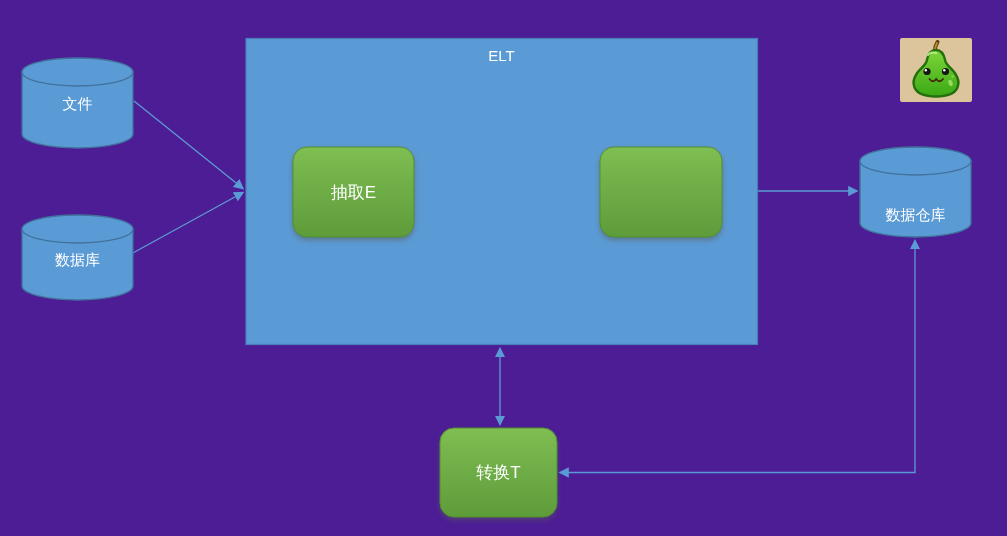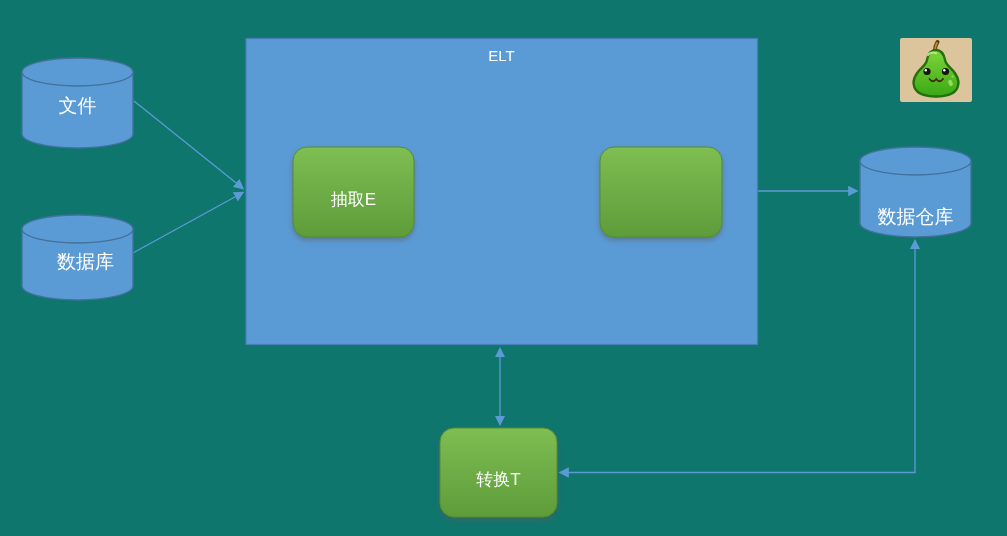--- a/index.html
+++ b/index.html
@@ -1,37 +1,37 @@
 <!DOCTYPE html>
 <html><head>
 <meta charset="utf-8">
 <style>
   html,body{margin:0;padding:0;background:#ffffff;}
   .canvas{
     position:relative;
     width:1007px;height:536px;
-    background:#0f766e;
+    background:#4c1d95;
     overflow:hidden;
     font-family:"Liberation Sans","DejaVu Sans",sans-serif;
   }
   .layer{position:absolute;left:0;top:0;}
   .blue{fill:#5b9bd5;stroke:#41719c;stroke-width:1.3;}
   .bluebox{fill:#5b9bd5;stroke:#4a7ebb;stroke-width:1.2;}
   .conn{fill:none;stroke:#5b9bd5;stroke-width:1.3;}
   .green{stroke:#538e33;stroke-width:1;filter:drop-shadow(0 3px 2.5px rgba(90,90,90,0.5));}
   .lbl{
     position:absolute;
     color:#ffffff;
-    font-size:19px;
+    font-size:15px;
     text-align:center;
     line-height:1.15;
     white-space:nowrap;
     pointer-events:none;
   }
-  .lbl.node{font-size:17px;margin-top:7px;}
+  .lbl.node{font-size:17px;}
   .lbl.title{font-size:15px;}
   .pear{position:absolute;left:900px;top:38px;}
 </style>
 </head>
 <body>
 
 <div class="canvas">
 
   <svg class="layer" width="1007" height="536" viewBox="0 0 1007 536">
     <defs>
@@ -71,21 +71,21 @@
       <ellipse class="blue" cx="915.5" cy="161" rx="55.5" ry="14"></ellipse>
     </g>
 
     <rect class="green" x="293" y="147" width="121" height="90" rx="14" fill="url(#gGrad)"></rect>
     <rect class="green" x="600" y="147" width="122" height="90" rx="14" fill="url(#gGrad)"></rect>
     <rect class="green" x="440" y="428" width="117" height="89" rx="14" fill="url(#gGrad)"></rect>
   </svg>
 
   <div class="lbl title" style="left:246px;top:47px;width:511px;">ELT</div>
   <div class="lbl" style="left:22px;top:95px;width:111px;">文件</div>
-  <div class="lbl" style="left:30px;top:251px;width:111px;">数据库</div>
+  <div class="lbl" style="left:22px;top:251px;width:111px;">数据库</div>
   <div class="lbl" style="left:860px;top:206px;width:111px;">数据仓库</div>
   <div class="lbl node" style="left:293px;top:183px;width:121px;">抽取E</div>
   <div class="lbl node" style="left:440px;top:463px;width:117px;">转换T</div>
 
   <svg class="pear" width="72" height="64" viewBox="0 0 72 64">
     <defs>
       <linearGradient id="pearGrad" x1="0" y1="0" x2="0" y2="1">
         <stop offset="0" stop-color="#7ed63a"></stop>
         <stop offset="1" stop-color="#3aa814"></stop>
       </linearGradient>

